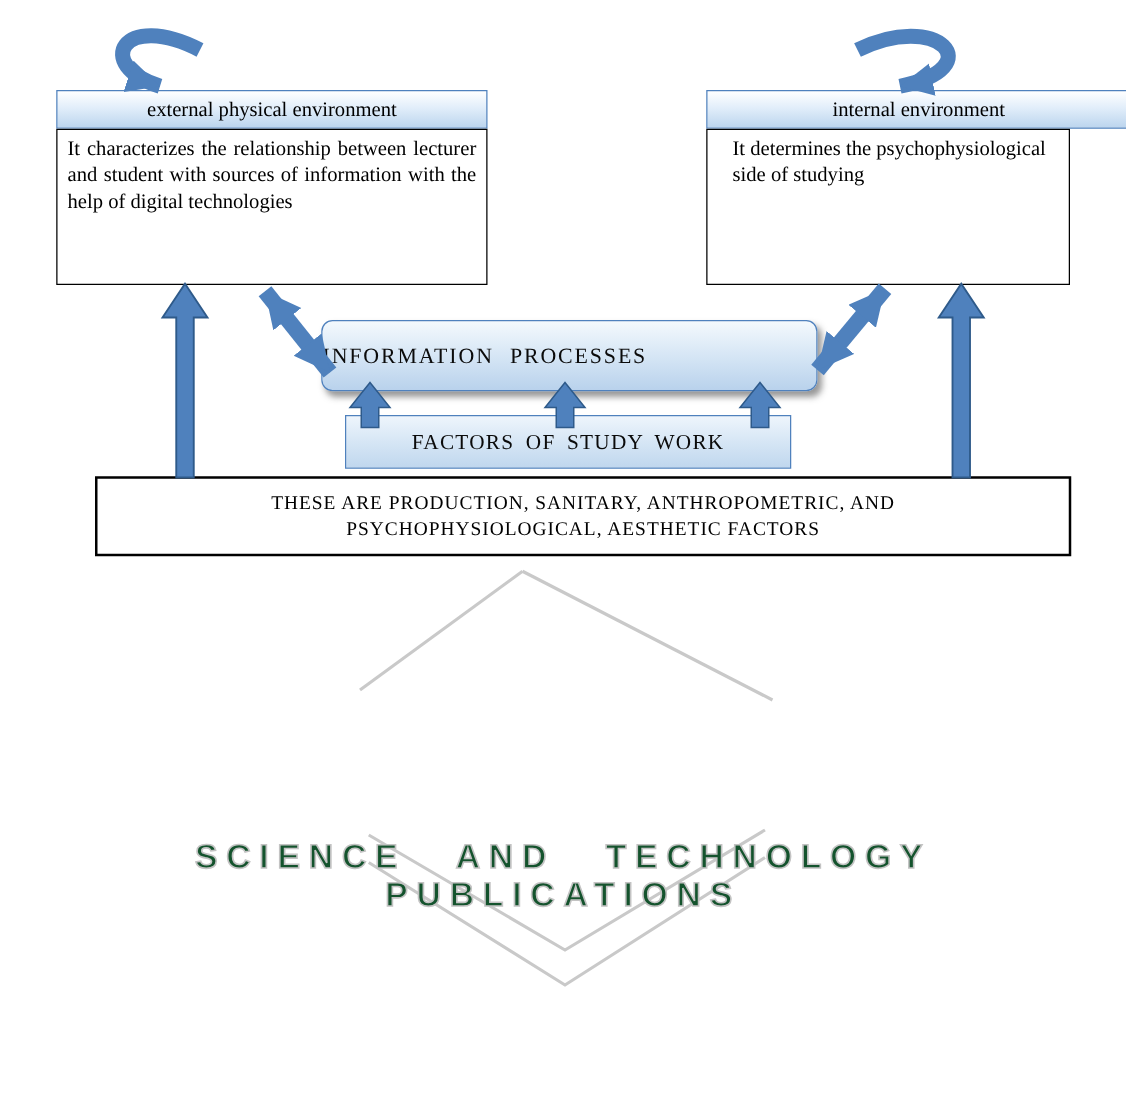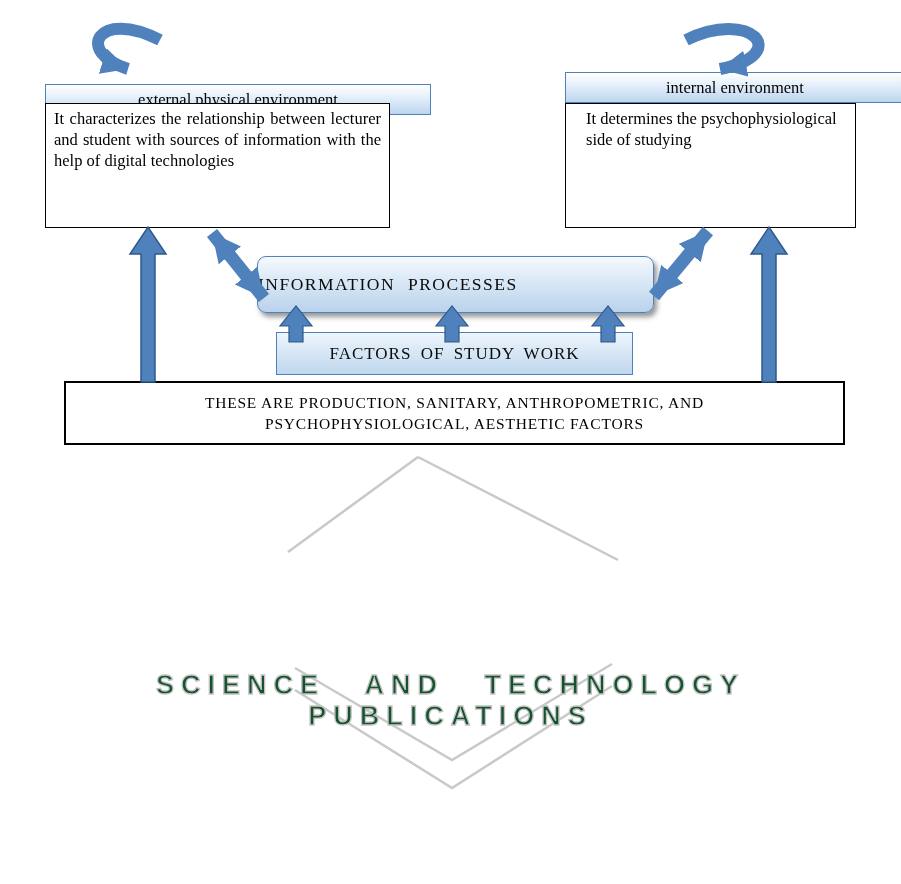--- a/index.html
+++ b/index.html
@@ -19,21 +19,21 @@
     box-shadow:2px 3px 4px rgba(80,80,80,.35);
   }
 
   
   .col-header{
     border:1.6px solid #4f81bd;
     background:linear-gradient(180deg,#ffffff 0%,#e2eefa 45%,#bcd5ee 100%);
     display:flex;align-items:center;justify-content:center;
     font-size:16.5px;color:#000;
   }
-  .hdr-left{left:45px;top:72px;width:386px;height:31px;margin-top:12px;}
+  .hdr-left{left:45px;top:72px;width:345px;height:31px;}
   .hdr-right{left:565px;top:72px;width:340px;height:31px;}
 
   
   .col-body{
     border:1.6px solid #000;background:#fff;
     padding:5px 8px 6px 8px;font-size:16.5px;line-height:1.27;color:#000;
   }
   .body-left{left:45px;top:103px;width:345px;height:125px;text-align:justify;}
   .body-right{left:565px;top:103px;width:291px;height:125px;text-align:left;padding-left:20px;}
 
@@ -51,21 +51,21 @@
   .factors-box{
     left:276px;top:332px;width:357px;height:43px;
     border:1.4px solid #4f81bd;
     background:linear-gradient(180deg,#eef5fc 0%,#d6e6f5 50%,#c0d7ee 100%);
     display:flex;align-items:center;justify-content:center;
     font-size:17px;letter-spacing:1px;word-spacing:4px;color:#0b0b0b;
   }
 
   
   .bottom-box{
-    left:64px;top:381px;width:781px;height:64px;
+    left:76px;top:381px;width:781px;height:64px;
     border:2px solid #000;background:#fff;
     display:flex;flex-direction:column;align-items:center;justify-content:center;
     font-size:15.5px;letter-spacing:0.8px;color:#000;gap:3px;text-align:center;
   }
 
   
   .arrow-layer{left:0;top:0;width:901px;height:884px;pointer-events:none;}
 
   
   .wm-logo{

